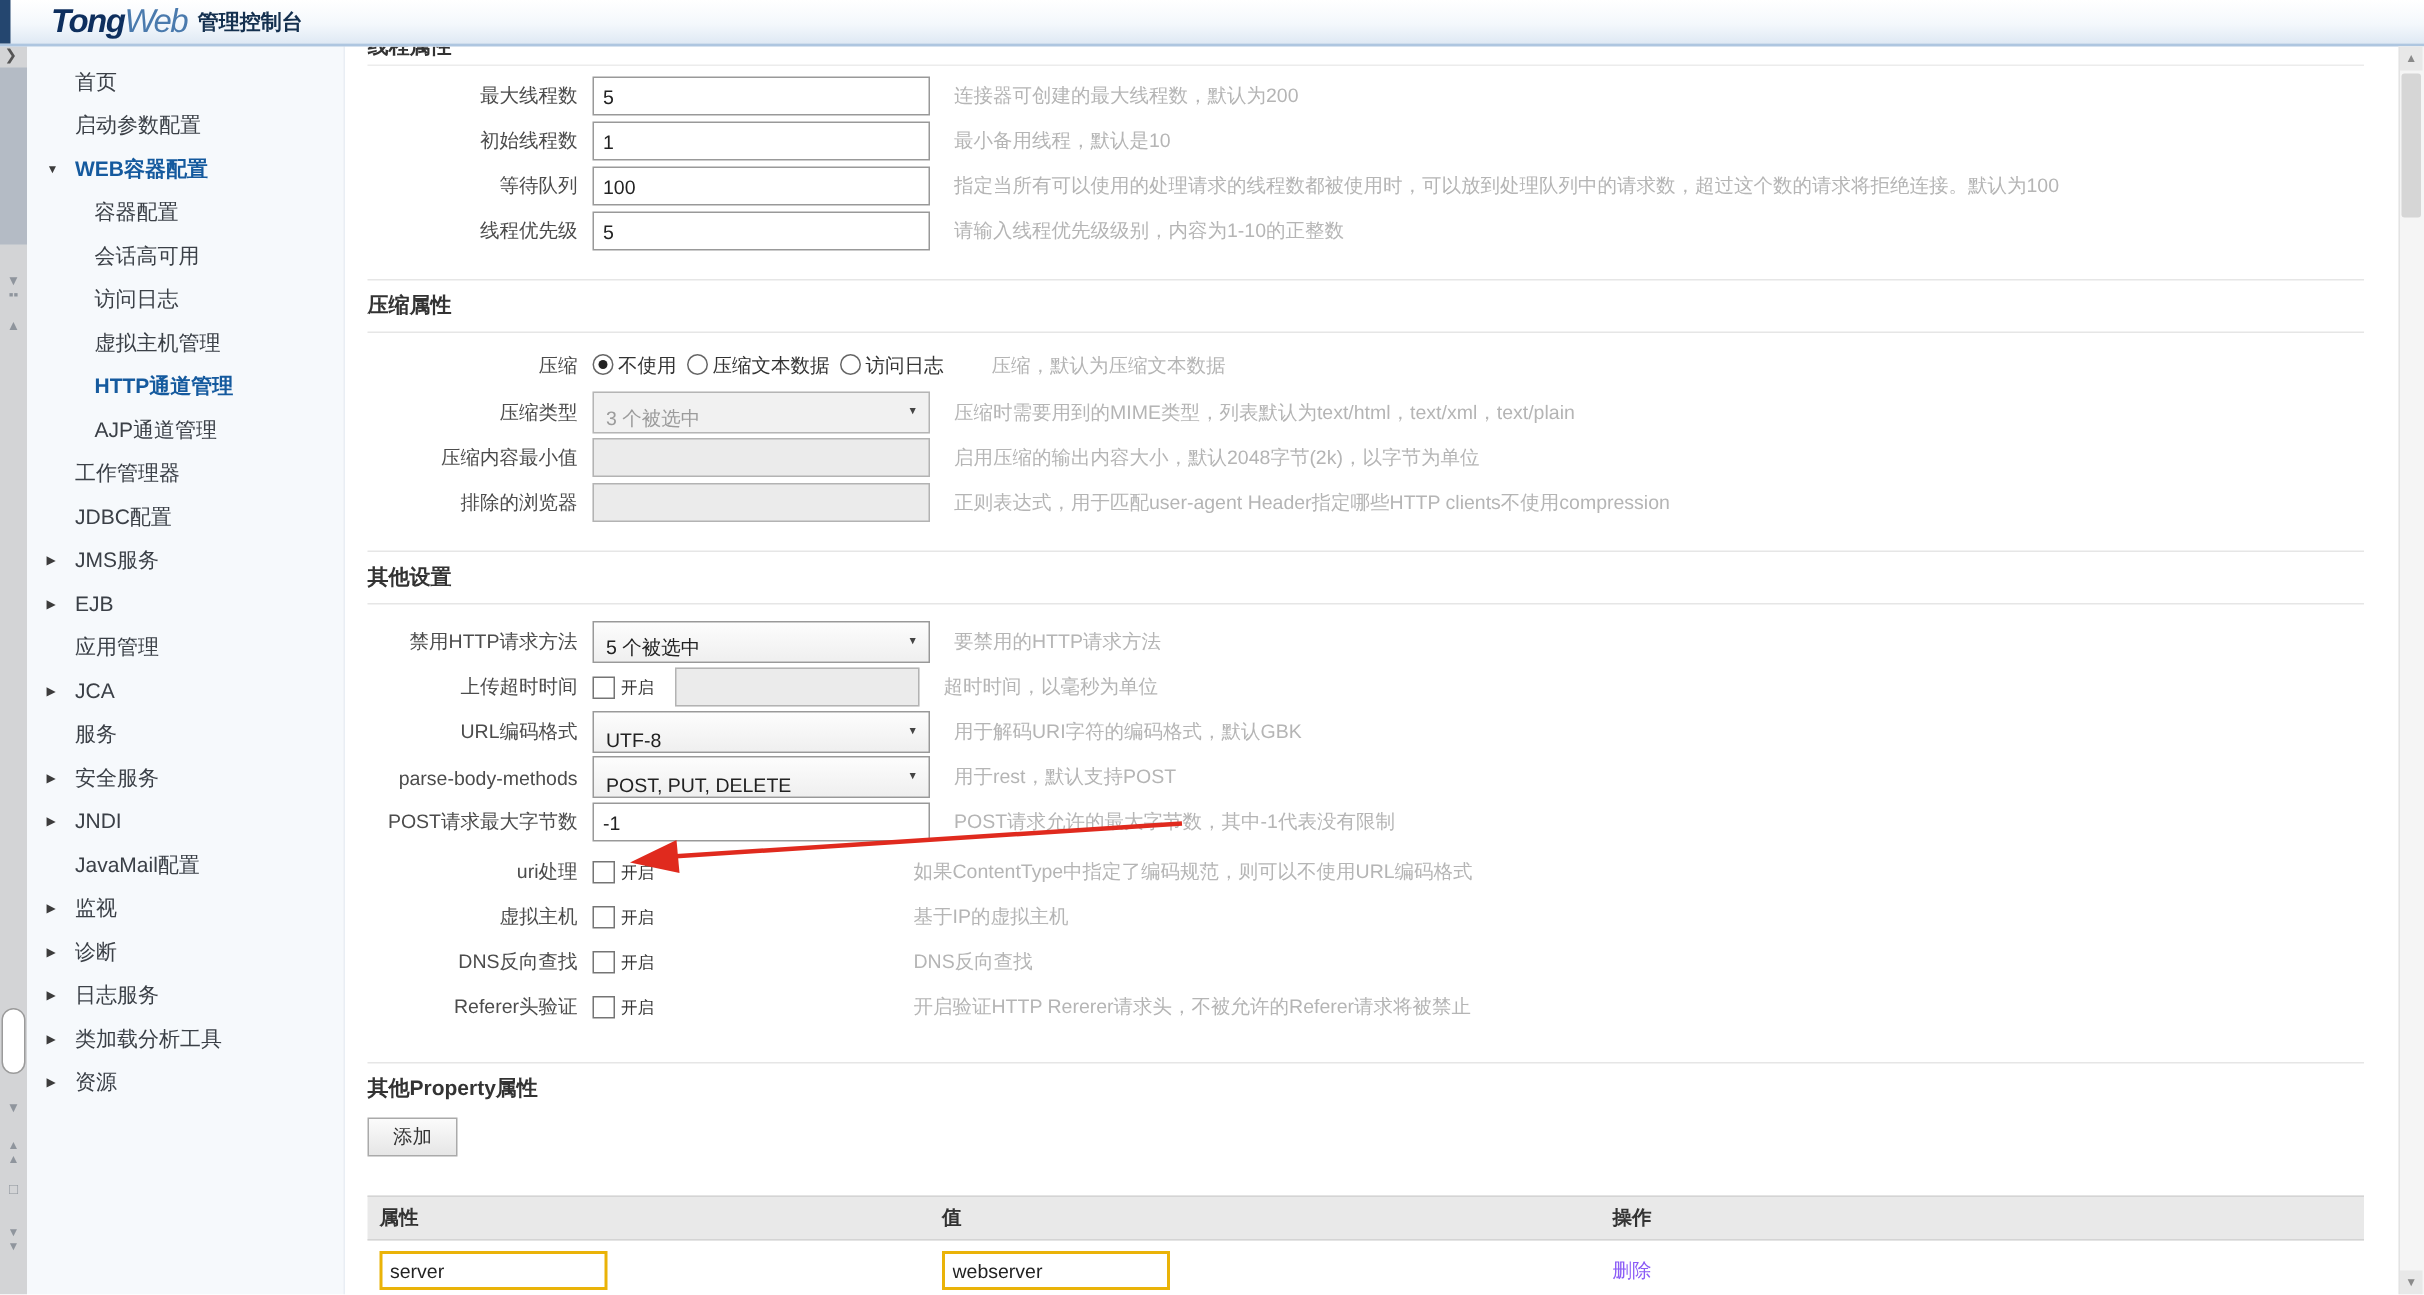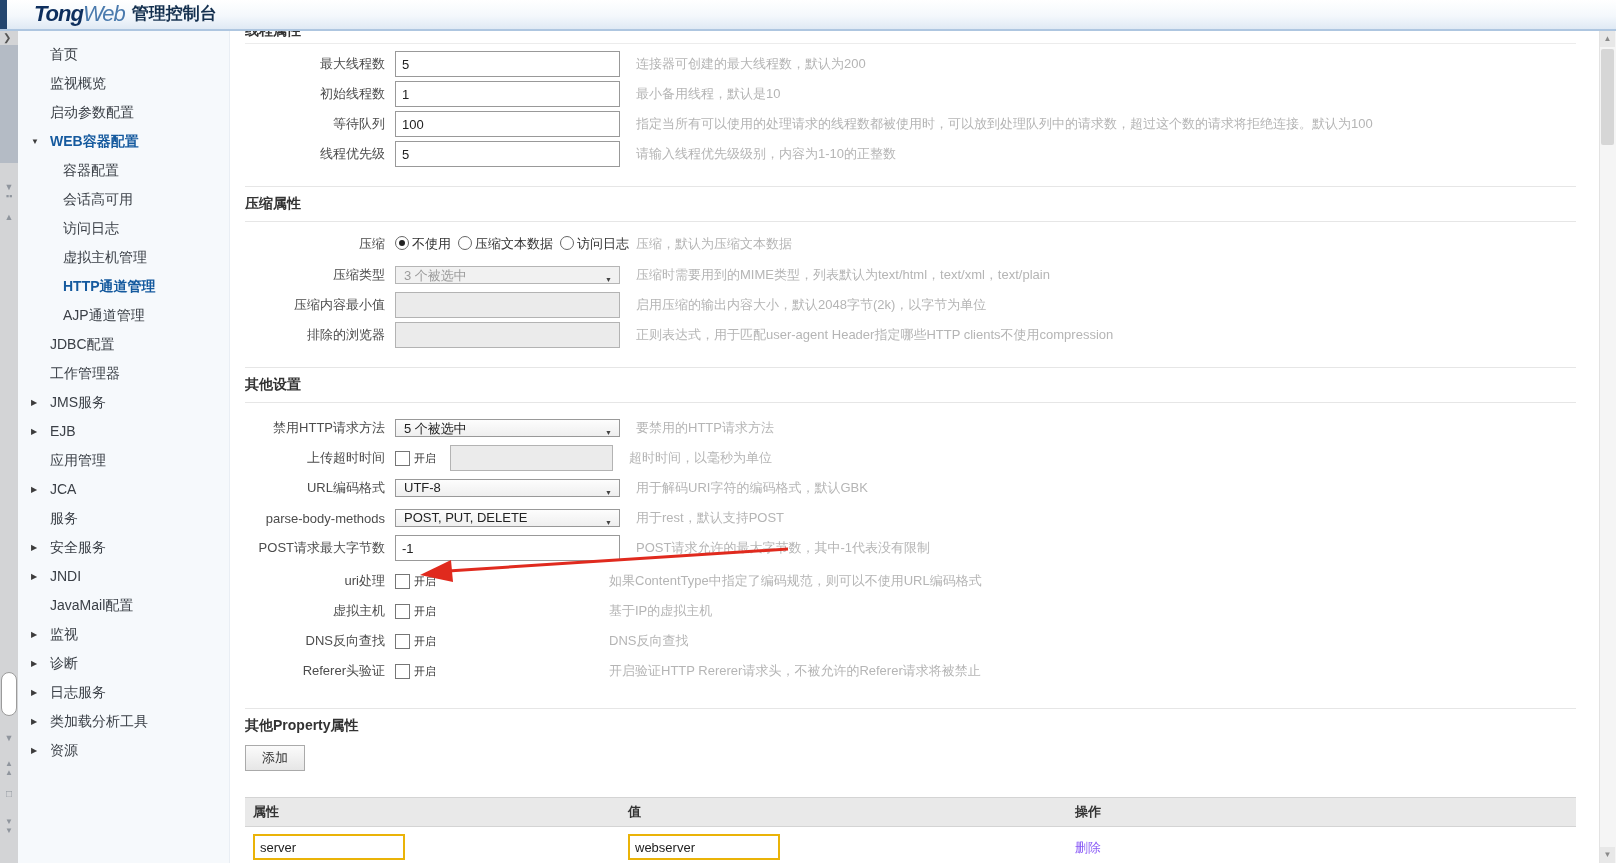--- a/index.html
+++ b/index.html
@@ -8,21 +8,21 @@
     font-family:"Liberation Sans","DejaVu Sans",sans-serif;background:#fff;
   }
   
   #header{position:absolute;left:0;top:0;width:1616px;height:29px;
     background:linear-gradient(180deg,#ffffff 0%,#f4f8fc 55%,#dfe9f4 100%);
     border-bottom:2px solid #aec6e0;z-index:5;}
   #corner-block{position:absolute;left:0;top:0;width:7px;height:29px;background:#24466f;}
   #logo{position:absolute;left:34px;top:1px;white-space:nowrap;}
   .brand-tong{font-size:22px;font-weight:bold;font-style:italic;color:#0e2f5e;letter-spacing:-1px;}
   .brand-web{font-size:22px;font-style:italic;color:#4a7aad;letter-spacing:-1px;}
-  .app-title{font-size:17px;font-weight:bold;color:#14304f;margin-left:7px;vertical-align:2px;}
+  .app-title{font-size:14px;font-weight:bold;color:#14304f;margin-left:7px;vertical-align:2px;}
 
   
   #strip{position:absolute;left:0;top:31px;bottom:0;width:18px;background:#d3d4d6;z-index:4;}
   #strip .expander{position:absolute;left:3px;top:1px;font-size:10px;color:#555;cursor:pointer;}
   #strip .gray-block{position:absolute;left:0;top:14px;width:18px;height:118px;background:#b4bbc5;}
   .strip-ico{position:absolute;left:0;width:18px;text-align:center;color:#8f959d;cursor:pointer;font-size:9px;line-height:9px;}
   #pin-ico{top:152px;}
   #up-ico{top:182px;}
   #splitter-pill{position:absolute;left:1px;top:641px;width:14px;height:42px;background:#fff;
     border:1px solid #9b9b9b;border-radius:8px;cursor:pointer;}
@@ -47,22 +47,22 @@
   .clip span{position:absolute;left:0;top:-9px;font-weight:bold;font-size:14px;color:#333;}
   .rule{border-bottom:1px solid #ececec;margin-right:24px;}
   .rows{margin-top:7px;}
   .frow{display:flex;align-items:center;height:26px;margin-bottom:4px;white-space:nowrap;}
   .frow.rad{height:20px;margin-bottom:8px;}
   .flabel{flex:none;width:140px;text-align:right;padding-right:10px;font-size:13px;color:#4c4c4c;}
   input.txt{flex:none;box-sizing:border-box;width:225px;height:26px;border:1px solid #999;
     padding:0 6px;font-size:13px;color:#222;font-family:inherit;background:#fff;}
   input.txt.dis{background:#ebebeb;border-color:#b3b3b3;}
   input.txt.short{width:163px;margin-left:14px;}
-  .sel{flex:none;box-sizing:border-box;width:225px;height:18px;border:1px solid #999;
-    background:linear-gradient(180deg,#fdfdfd,#efefef);display:flex;align-items:flex-start;
+  .sel{flex:none;box-sizing:border-box;width:225px;height:28px;border:1px solid #999;
+    background:linear-gradient(180deg,#fdfdfd,#efefef);display:flex;align-items:flex-end;
     padding:0 8px;font-size:13px;color:#222;position:relative;cursor:pointer;}
   .sel .car{position:absolute;right:7px;top:9px;font-size:7px;color:#444;}
   .sel.dis{color:#9b9b9b;background:#f1f1f1;border-color:#b5b5b5;cursor:default;}
   .hint{margin-left:16px;font-size:13px;color:#b5b5b5;}
   .chk{flex:none;width:13px;height:13px;border:1px solid #757575;background:#fff;cursor:pointer;}
   .chklb{font-size:11px;color:#333;margin-left:4px;}
   .radio{display:inline-block;width:12px;height:12px;border:1px solid #666;border-radius:50%;
     background:#fff;position:relative;vertical-align:-2px;margin-right:3px;cursor:pointer;}
   .radio.on::after{content:"";position:absolute;left:3px;top:3px;width:6px;height:6px;
     border-radius:50%;background:#222;}
@@ -113,31 +113,30 @@
   <div class="strip-ico" id="up-ico">▲</div>
   <div id="splitter-pill"></div>
   <div class="strip-ico" id="down-ico">▼</div>
   <div class="strip-ico" id="dblup-ico">▲<br>▲</div>
   <div class="strip-ico" id="box-ico">□</div>
   <div class="strip-ico" id="dbldown-ico">▼<br>▼</div>
 </div>
 
 <div id="sidebar">
   <div class="si"><span>首页</span></div>
-  <div class="si"><span>监视概览</span></div>
   <div class="si"><span>启动参数配置</span></div>
   <div class="si active"><span class="arr">▼</span><span>WEB容器配置</span></div>
   <div class="si child"><span>容器配置</span></div>
   <div class="si child"><span>会话高可用</span></div>
   <div class="si child"><span>访问日志</span></div>
   <div class="si child"><span>虚拟主机管理</span></div>
   <div class="si child active"><span>HTTP通道管理</span></div>
   <div class="si child"><span>AJP通道管理</span></div>
+  <div class="si"><span>工作管理器</span></div>
   <div class="si"><span>JDBC配置</span></div>
-  <div class="si"><span>工作管理器</span></div>
   <div class="si"><span class="arr">▶</span><span>JMS服务</span></div>
   <div class="si"><span class="arr">▶</span><span>EJB</span></div>
   <div class="si"><span>应用管理</span></div>
   <div class="si"><span class="arr">▶</span><span>JCA</span></div>
   <div class="si"><span>服务</span></div>
   <div class="si"><span class="arr">▶</span><span>安全服务</span></div>
   <div class="si"><span class="arr">▶</span><span>JNDI</span></div>
   <div class="si"><span>JavaMail配置</span></div>
   <div class="si"><span class="arr">▶</span><span>监视</span></div>
   <div class="si"><span class="arr">▶</span><span>诊断</span></div>
@@ -178,21 +177,21 @@
   </div>
 
   
   <div class="shead">压缩属性</div>
   <div class="rows">
     <div class="frow rad">
       <span class="flabel">压缩</span>
       <span class="ropt"><span class="radio on"></span><span>不使用</span></span>
       <span class="ropt"><span class="radio"></span><span>压缩文本数据</span></span>
       <span class="ropt"><span class="radio"></span><span>访问日志</span></span>
-      <span class="hint" style="margin-left:0">压缩，默认为压缩文本数据</span>
+      <span class="hint" style="margin-left:25px">压缩，默认为压缩文本数据</span>
     </div>
     <div class="frow">
       <span class="flabel">压缩类型</span>
       <span class="sel dis">
           <span>3 个被选中</span>
           <span class="car">▼</span>
         </span>
       <span class="hint">压缩时需要用到的MIME类型，列表默认为text/html，text/xml，text/plain</span>
     </div>
     <div class="frow">

